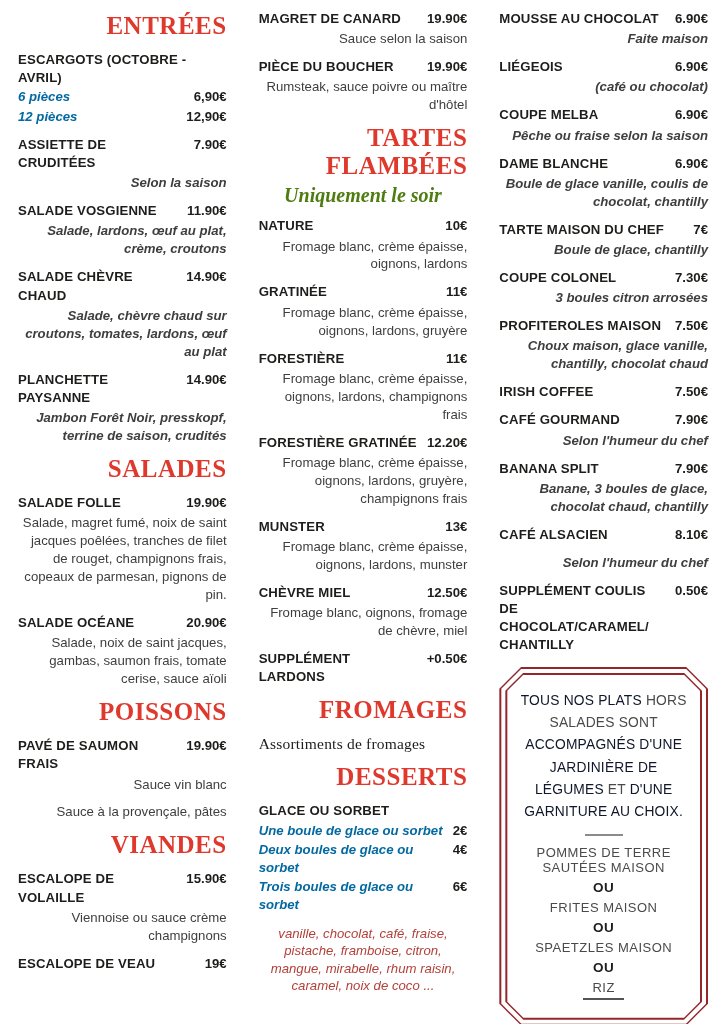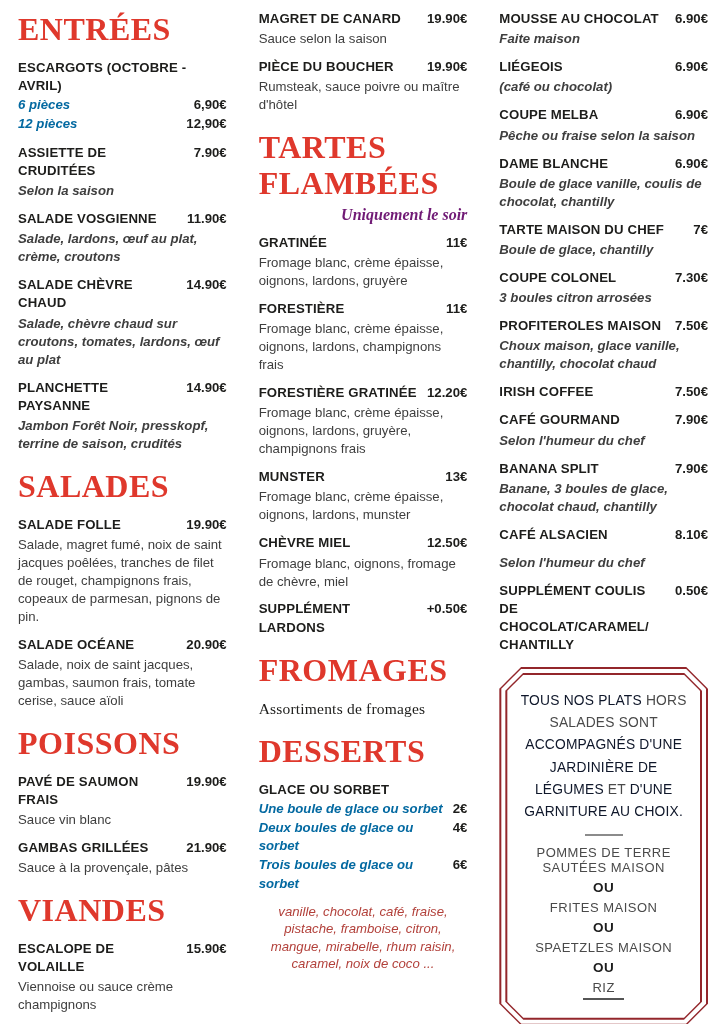--- a/index.html
+++ b/index.html
@@ -17,42 +17,42 @@
     padding: 10px 16px 0 18px;
     box-sizing: border-box;
     width: 724px;
   }
   .column { min-width: 0; }
 
   .section-heading {
     font-family: "Liberation Serif", serif;
     font-weight: 700;
     color: #df382c;
-    text-align: left;
-    font-size: 32px;
+    text-align: right;
+    font-size: 25px;
     line-height: 1.12;
     margin: 2px 0 11px 0;
     letter-spacing: .5px;
   }
-  .section:not(:first-child) .section-heading { margin-top: 16px; }
+  .section:not(:first-child) .section-heading { margin-top: 4px; }
   .subtitle {
     font-family: "Liberation Serif", serif;
     font-style: italic;
     font-weight: 700;
-    color: #701a75;
-    text-align: right;
-    font-size: 16px;
+    color: #4d7c0f;
+    text-align: center;
+    font-size: 20px;
     margin: -7px 0 10px 0;
   }
 
   .item { margin-bottom: 10px; }
   .row { display: flex; justify-content: space-between; align-items: flex-start; gap: 10px; }
   .name { font-weight: 700; font-size: 13.2px; letter-spacing: .15px; line-height: 1.38; }
   .price { font-weight: 700; font-size: 13.2px; white-space: nowrap; line-height: 1.38; }
-  .desc { font-size: 13.2px; color: #3e3e3e; line-height: 1.36; margin-top: 2px; }
+  .desc { font-size: 13.2px; color: #3e3e3e; line-height: 1.36; margin-top: 2px; text-align: right; }
   .it { font-style: italic; font-weight: bold; }
   .subline { margin-top: 1px; }
   .subtext { font-size: 13.2px; color: #0369a1; line-height: 1.38; }
 
   .flavors {
     color: #b2403a;
     font-style: italic;
     text-align: center;
     font-size: 13.2px;
     line-height: 1.32;
@@ -155,24 +155,20 @@
       <div class="section">
         <h2 class="section-heading">POISSONS</h2>
         <div class="item">
           <div class="row">
             <span class="name">PAVÉ DE SAUMON FRAIS</span>
             <span class="price">19.90€</span>
           </div>
           <div class="desc">Sauce vin blanc</div>
         </div>
         <div class="item">
-          <div class="row">
-            <span class="name">GAMBAS GRILLÉES</span>
-            <span class="price">21.90€</span>
-          </div>
           <div class="desc">Sauce à la provençale, pâtes</div>
         </div>
       </div>
       <div class="section">
         <h2 class="section-heading">VIANDES</h2>
         <div class="item">
           <div class="row">
             <span class="name">ESCALOPE DE VOLAILLE</span>
             <span class="price">15.90€</span>
           </div>
@@ -199,20 +195,27 @@
           <div class="row">
             <span class="name">PIÈCE DU BOUCHER</span>
             <span class="price">19.90€</span>
           </div>
           <div class="desc">Rumsteak, sauce poivre ou maître d'hôtel</div>
         </div>
       </div>
       <div class="section">
         <h2 class="section-heading">TARTES FLAMBÉES</h2>
         <div class="subtitle">Uniquement le soir</div>
+        <div class="item">
+          <div class="row">
+            <span class="name">NATURE</span>
+            <span class="price">10€</span>
+          </div>
+          <div class="desc">Fromage blanc, crème épaisse, oignons, lardons</div>
+        </div>
         <div class="item">
           <div class="row">
             <span class="name">GRATINÉE</span>
             <span class="price">11€</span>
           </div>
           <div class="desc">Fromage blanc, crème épaisse, oignons, lardons, gruyère</div>
         </div>
         <div class="item">
           <div class="row">
             <span class="name">FORESTIÈRE</span>

